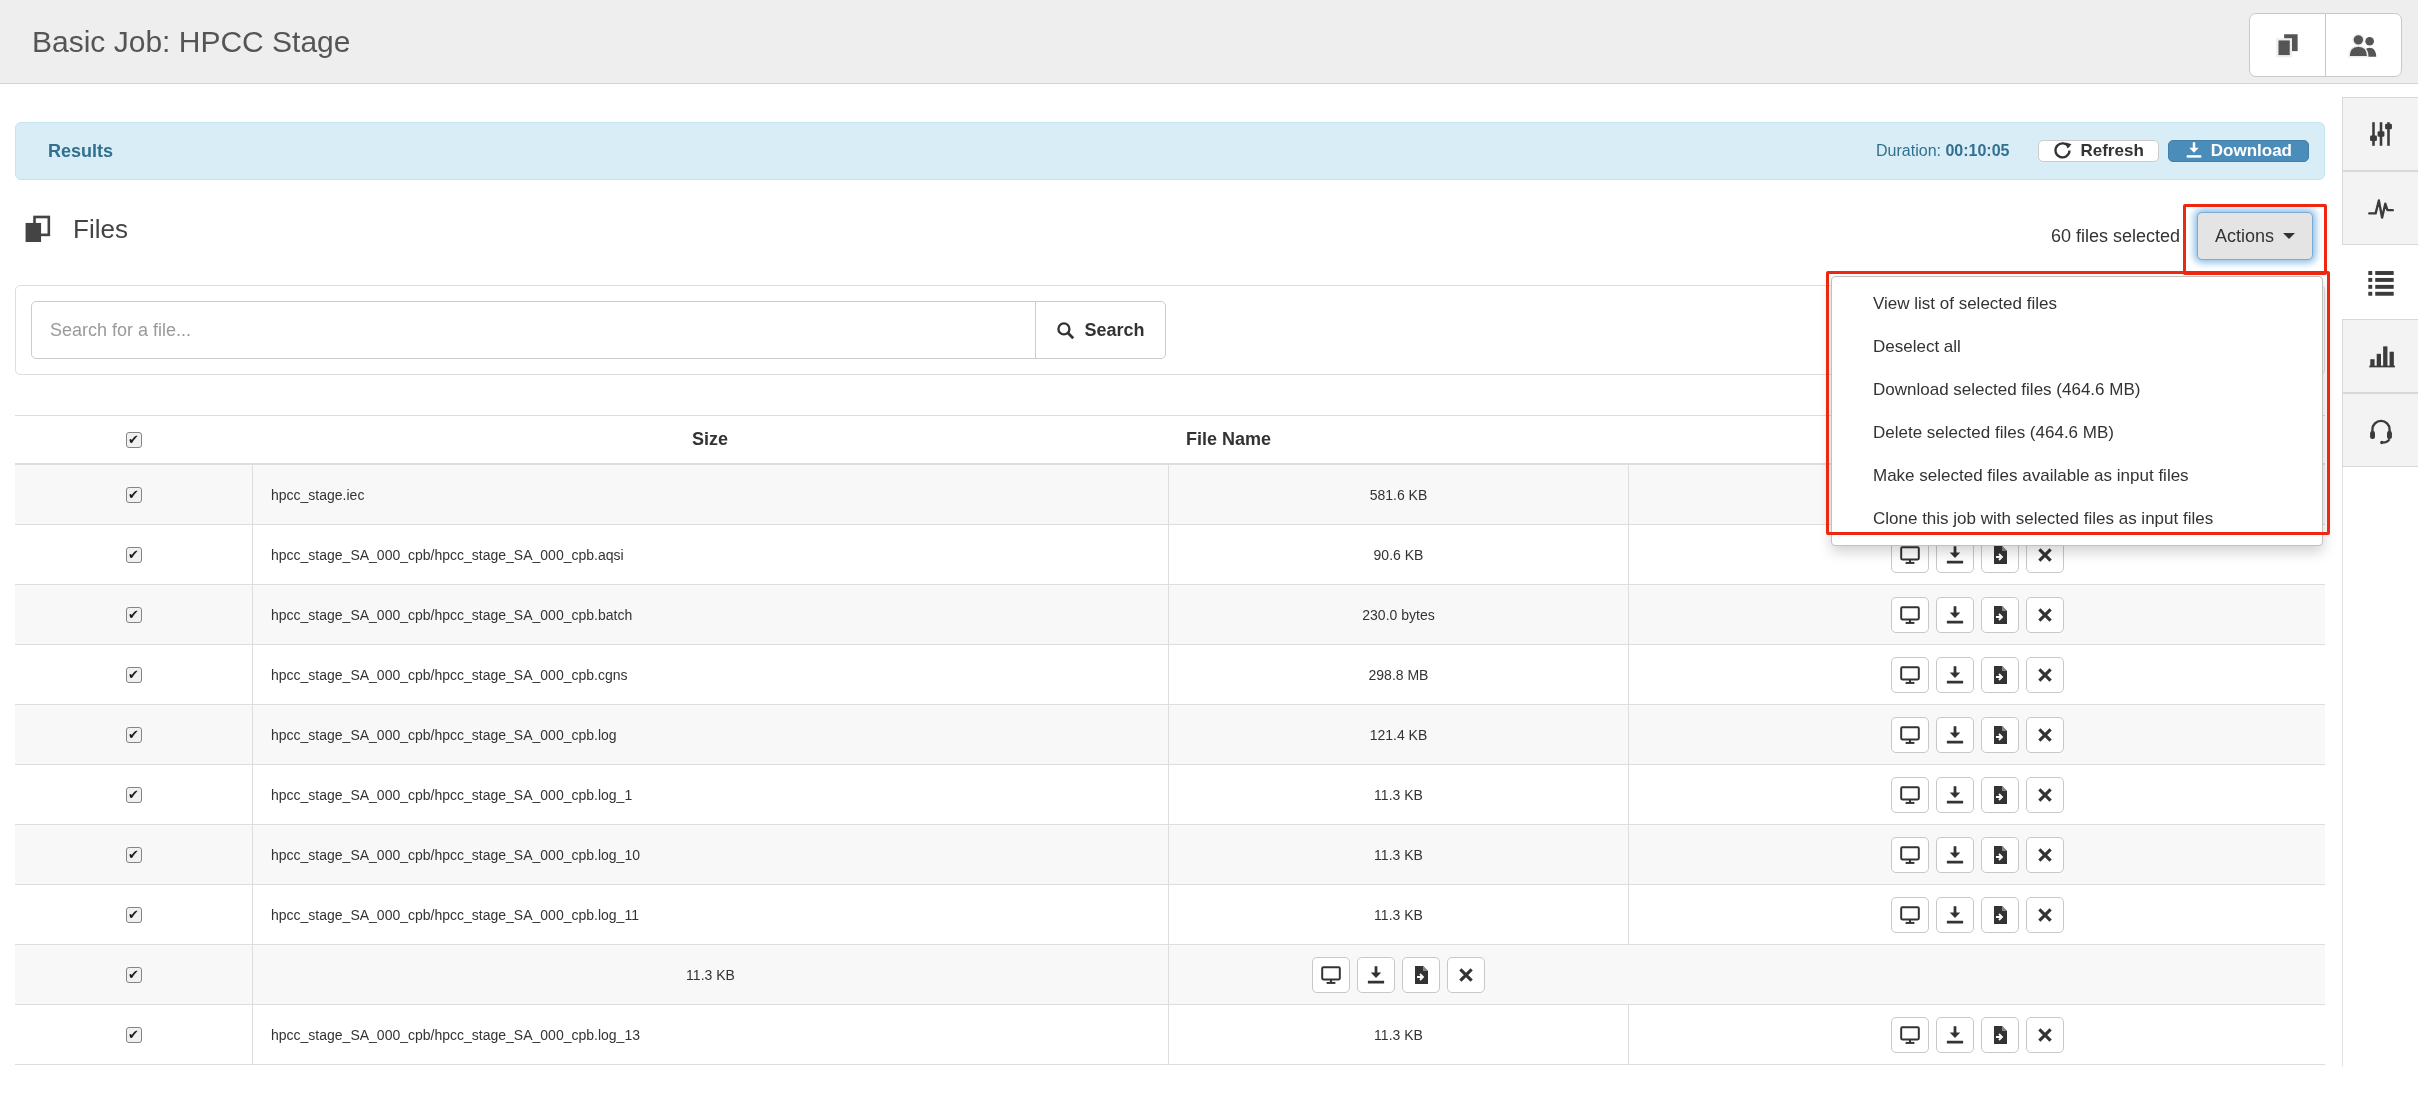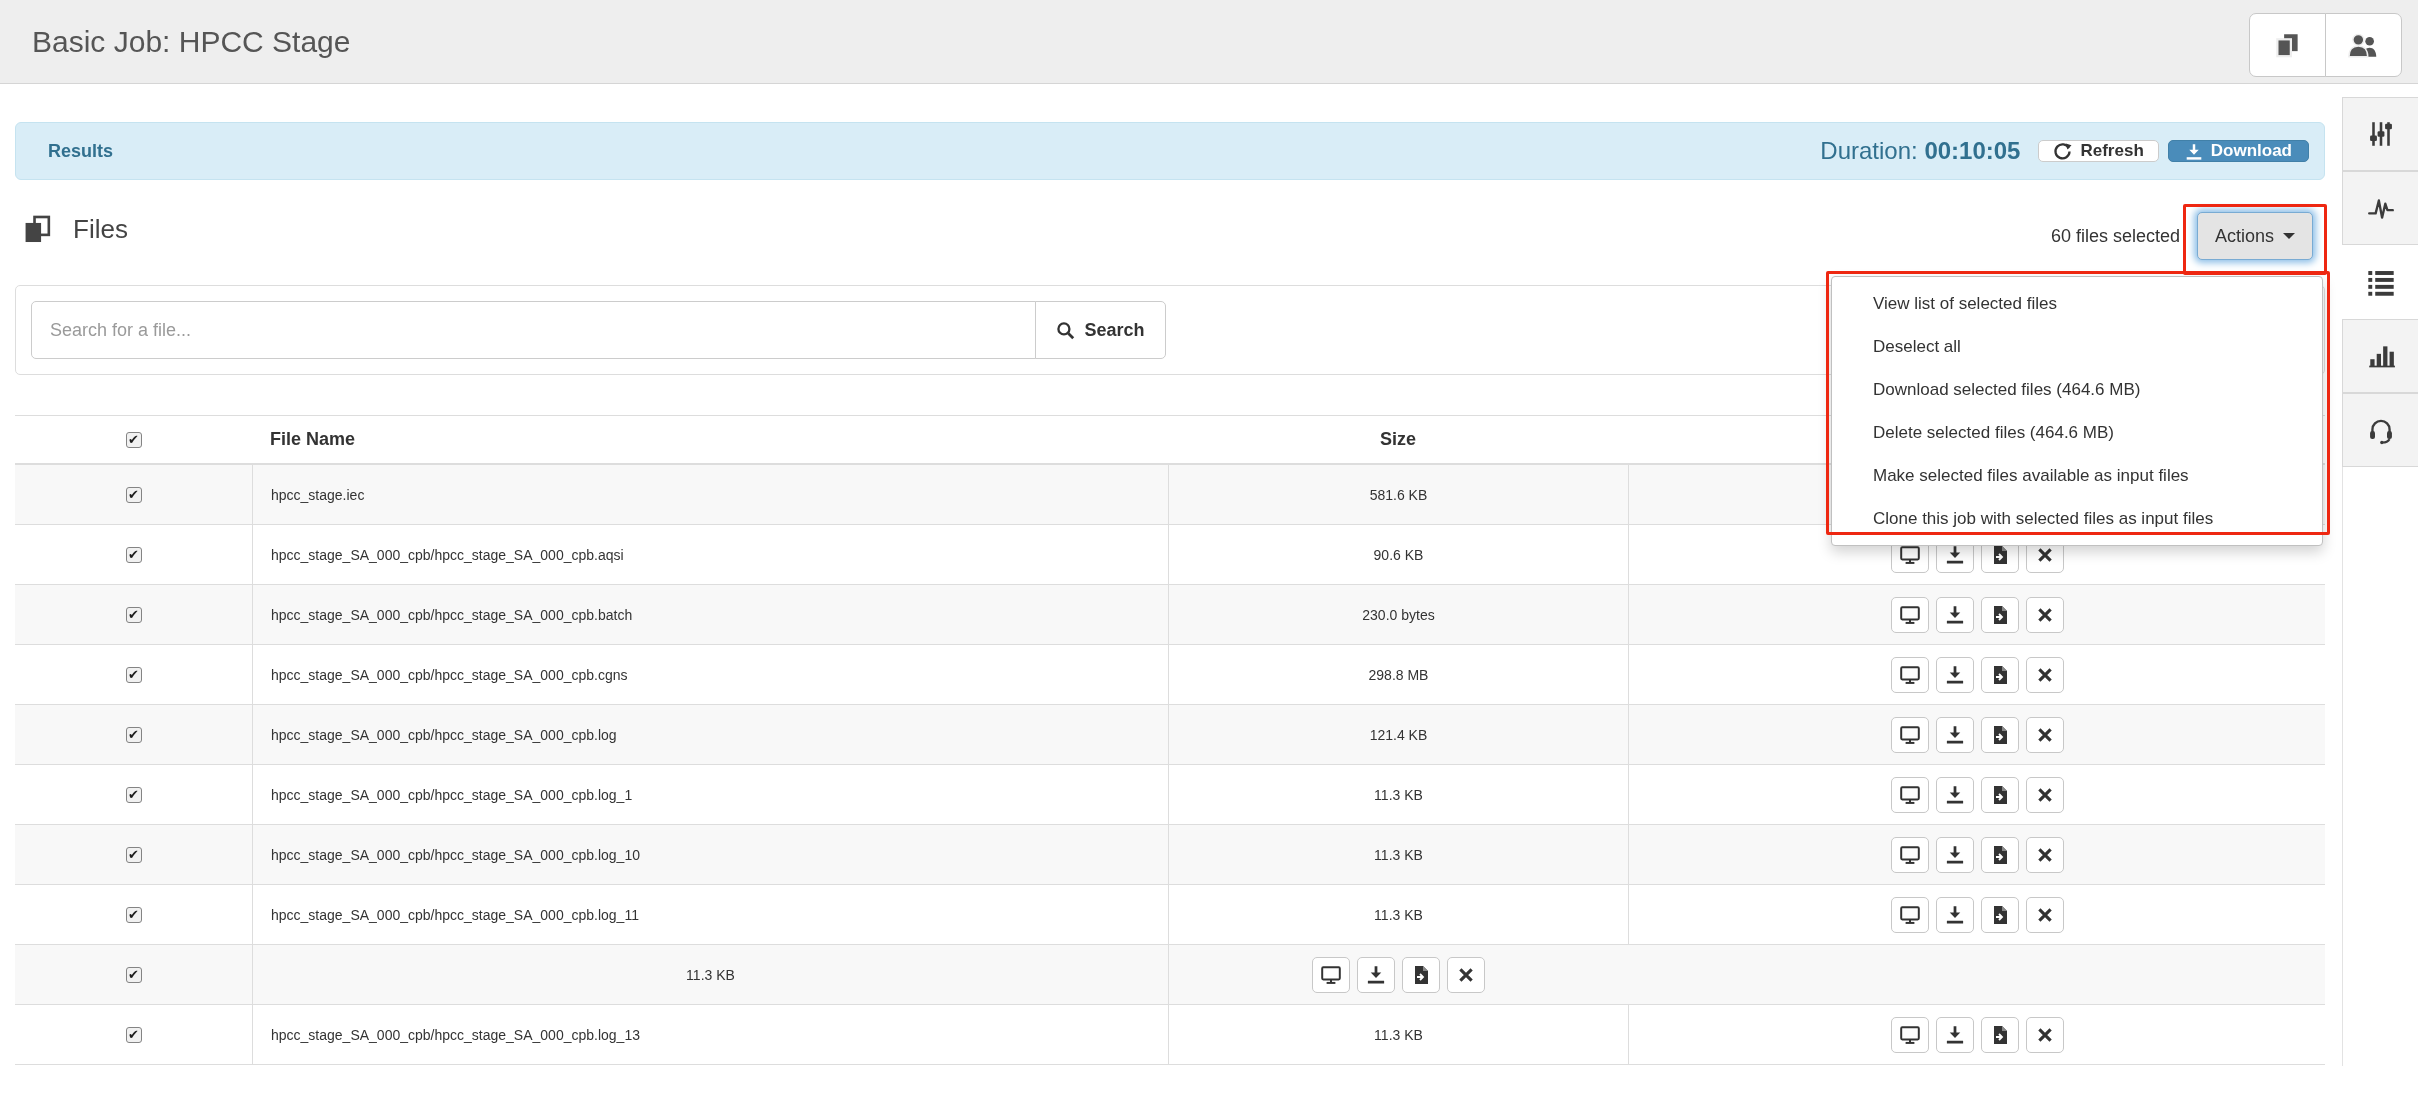--- a/index.html
+++ b/index.html
@@ -11,23 +11,23 @@
   .page-title{position:absolute;left:32px;top:0;line-height:84px;font-size:30px;font-weight:normal;color:#555;margin:0;}
   .win-group{position:absolute;right:16px;top:13px;display:flex;}
   .win-btn{width:77px;height:64px;background:#fff;border:1px solid #c8c8c8;display:flex;align-items:center;justify-content:center;box-sizing:border-box;}
   .win-btn:first-child{border-radius:7px 0 0 7px;}
   .win-btn:last-child{border-radius:0 7px 7px 0;margin-left:-1px;}
 
   
   .results-bar{position:absolute;left:15px;top:122px;width:2310px;height:58px;background:#d9edf7;border:1px solid #c5e3f0;border-radius:6px;box-sizing:border-box;display:flex;align-items:center;padding:0 15px 0 32px;}
   .results-label{font-size:18px;font-weight:bold;color:#31708f;}
   .results-right{margin-left:auto;display:flex;align-items:center;gap:9px;}
-  .duration{font-size:24px;color:#31708f;margin-right:9px;}
+  .duration{font-size:16px;color:#31708f;margin-right:20px;}
   .duration b{font-weight:bold;}
-  .btn{display:inline-flex;align-items:flex-end;justify-content:center;gap:8px;height:22px;border-radius:5px;font-size:17px;font-weight:bold;box-sizing:border-box;cursor:pointer;}
+  .btn{display:inline-flex;align-items:flex-start;justify-content:center;gap:8px;height:22px;border-radius:5px;font-size:17px;font-weight:bold;box-sizing:border-box;cursor:pointer;}
   .btn-default{background:#fff;border:1px solid #ccc;color:#333;padding:0 14px;}
   .btn-primary{background:#4a8cba;border:1px solid #4180a8;color:#fff;padding:0 16px;}
 
   
   .files-title{position:absolute;left:22px;top:214px;display:flex;align-items:center;gap:20px;font-size:26px;color:#444;}
   .selected-text{position:absolute;right:238px;top:212px;width:600px;height:48px;line-height:48px;text-align:right;font-size:18px;color:#333;}
   .actions-btn{position:absolute;left:2197px;top:212px;width:116px;height:48px;background:#e4e4e4;border:1px solid #79abd3;border-radius:5px;box-sizing:border-box;display:flex;align-items:center;justify-content:center;gap:9px;font-size:18px;color:#333;box-shadow:0 0 7px 3px #8fc0e8;cursor:pointer;}
   .caret{width:0;height:0;border-left:6px solid transparent;border-right:6px solid transparent;border-top:6px solid #333;}
 
   
@@ -148,22 +148,22 @@
       </span>
       <span>Search</span>
     </button>
   </div>
 
   <div class="ftable">
     <div class="t-head">
       <div class="cell center">
           <span class="cb checked"></span>
         </div>
+      <div class="cell center">Size</div>
       <div class="cell fname">File Name</div>
-      <div class="cell center">Size</div>
       <div class="cell"></div>
     </div>
     <div id="tbody">
   <div class="t-row striped">
     <div class="cell center">
             <span class="cb checked"></span>
           </div>
     <div class="cell fname">hpcc_stage.iec</div>
     <div class="cell center fsize">581.6 KB</div>
     <div class="cell center">

